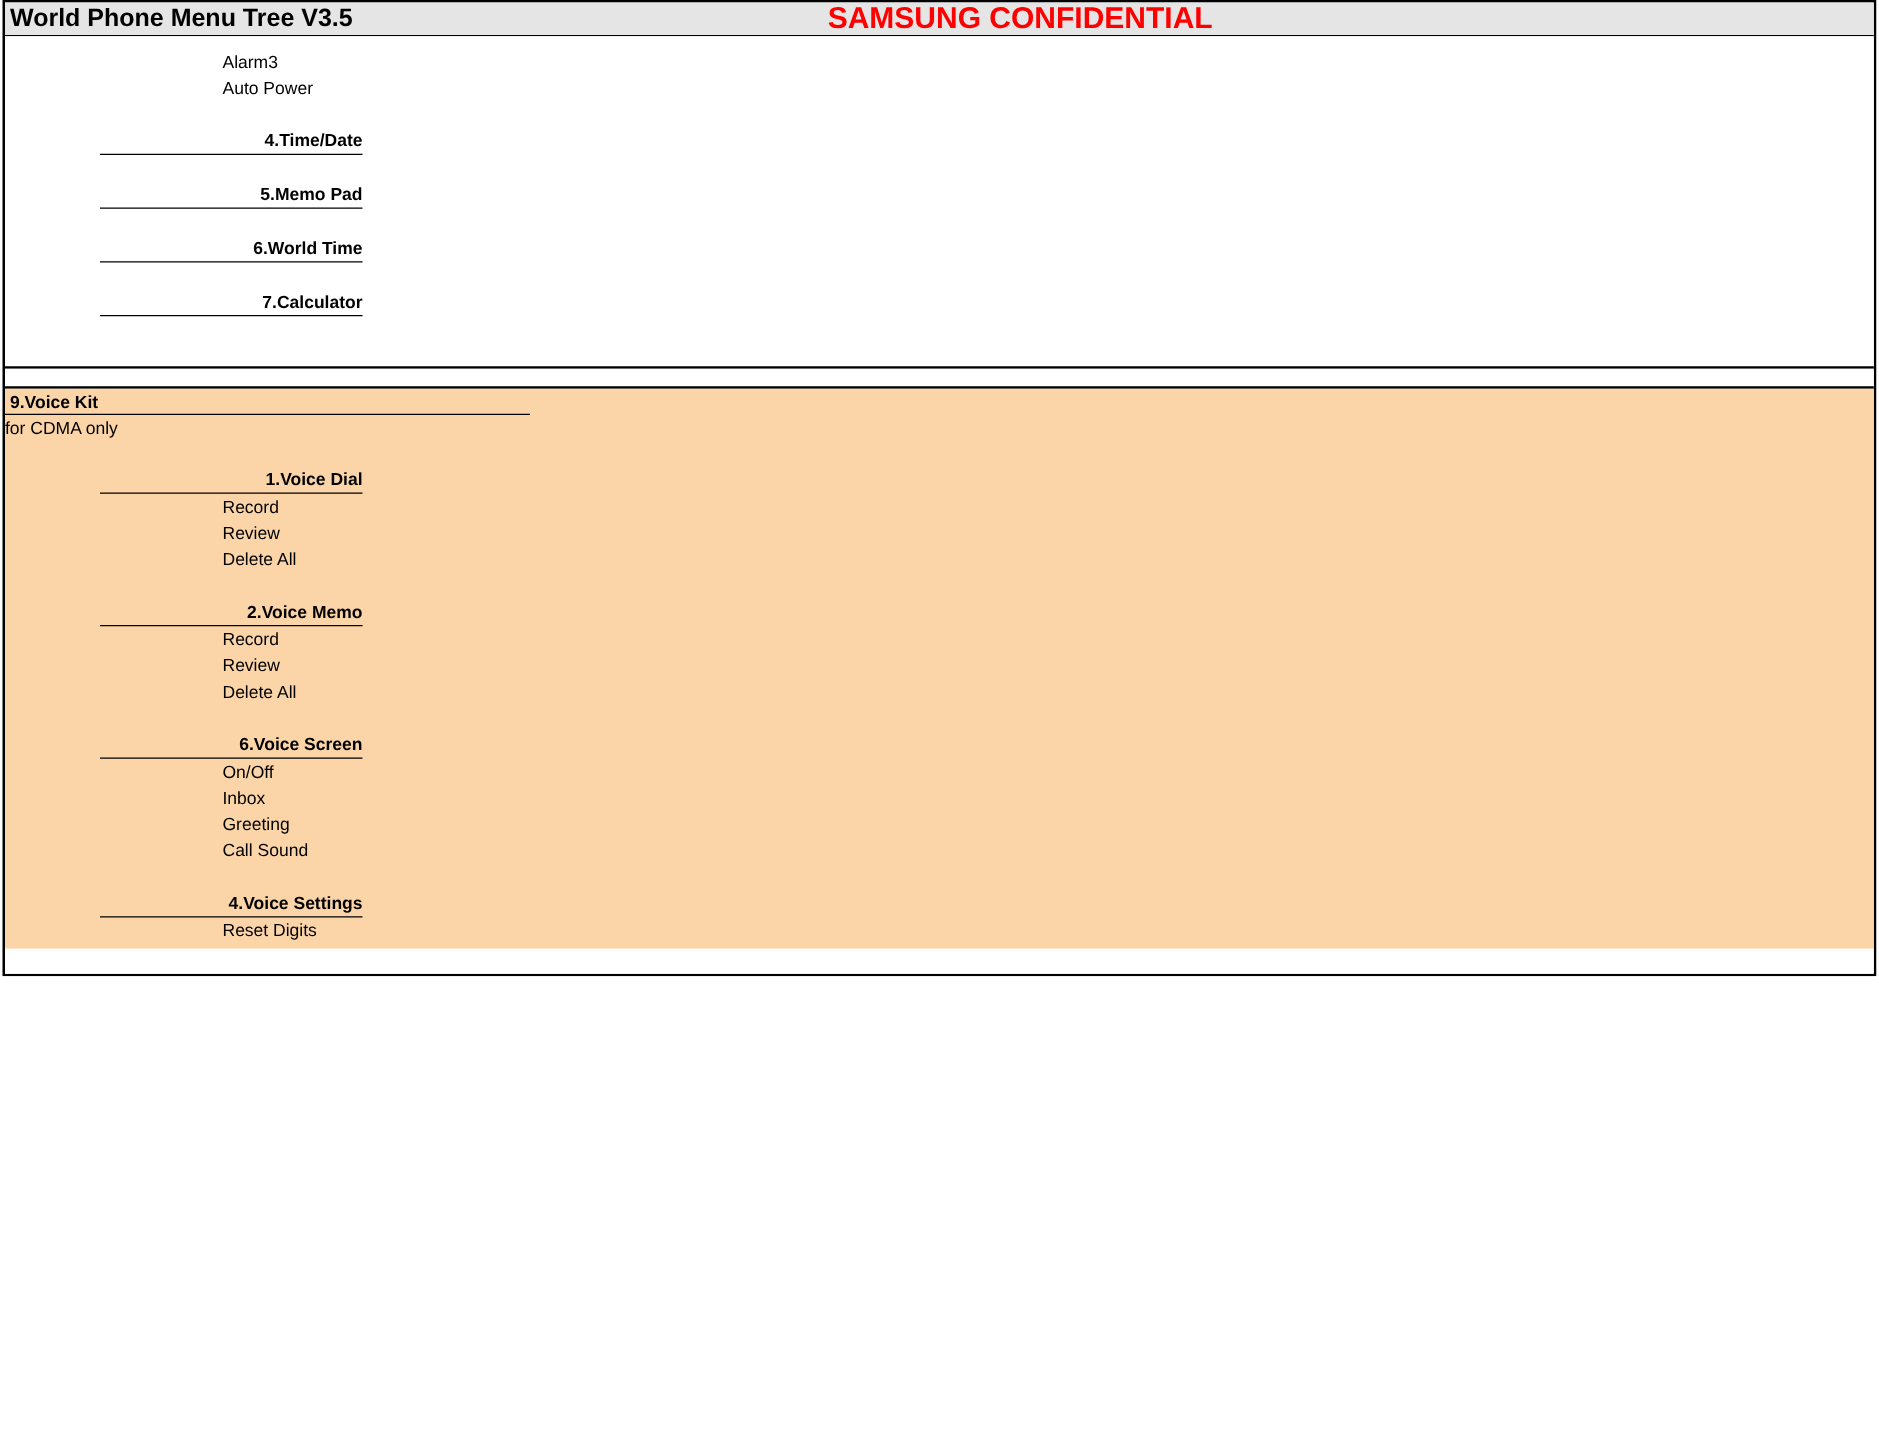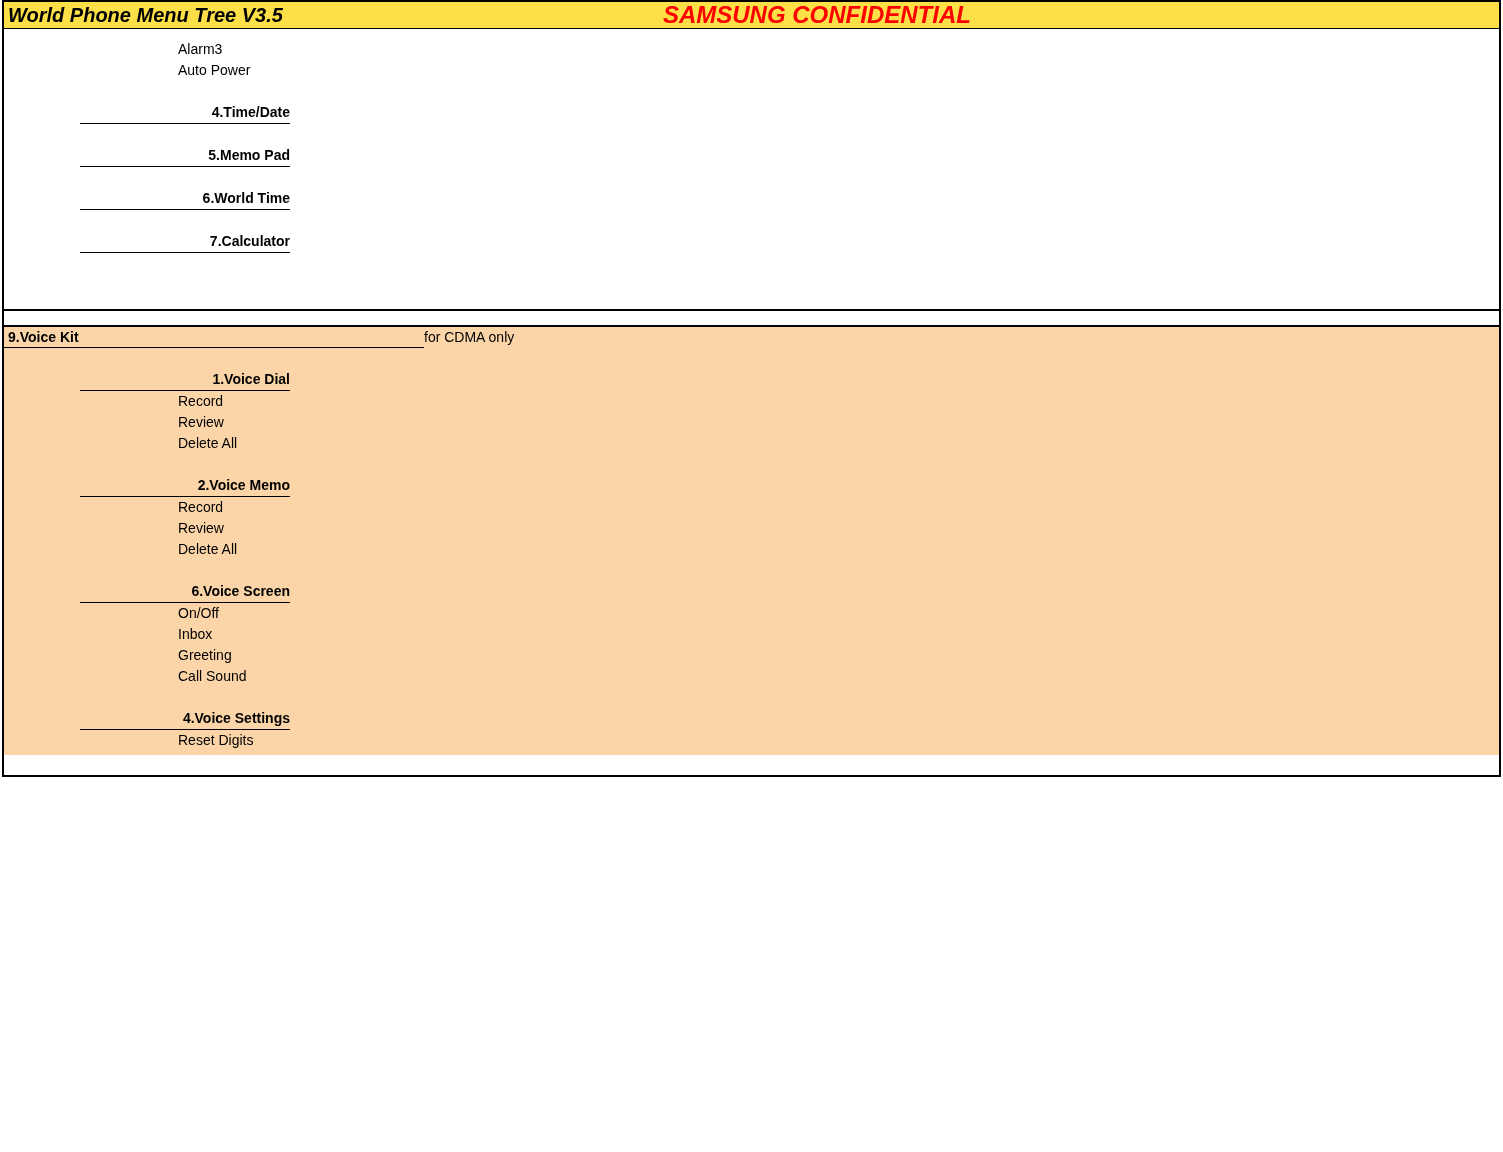--- a/index.html
+++ b/index.html
@@ -9,42 +9,41 @@
     font-family: Arial, Helvetica, sans-serif;
     font-size: 14px;
     color: #000;
     background: #fff;
   }
   .outer-border {
     border: 2px solid #000;
     margin: 0 2px 0 2px;
   }
   .header-bar {
-    background: #fde047;
+    background: #e5e5e5;
     border-bottom: 1px solid #000;
     display: flex;
     align-items: center;
     height: 26px;
     padding: 0 4px;
-    font-style: italic;
   }
   .header-title {
     font-size: 20px;
     font-weight: bold;
     flex: 0 0 auto;
   }
   .header-confidential {
     font-size: 24px;
     font-weight: bold;
     color: #ff0000;
     margin-left: 380px;
   }
   .white-section {
     background: #fff;
-    padding: 10px 0 56px 0;
+    padding: 10px 0 40px 0;
   }
   .divider-full {
     height: 2px;
     background: #000;
     margin: 0;
   }
   .divider-spacer {
     height: 14px;
     background: #fff;
   }
@@ -64,20 +63,21 @@
     display: block;
   }
   .gap-small { height: 20px; }
   .orange-section {
     background: #fbd5a8;
     padding: 0 0 4px 0;
   }
   .top-row {
     display: flex;
     align-items: flex-start;
+    flex-direction: column;
   }
   .top-menu-cell {
     width: 420px;
     font-weight: bold;
   }
   .top-menu-label {
     display: block;
     border-bottom: 1px solid #000;
     padding-left: 4px;
     line-height: 20px;

